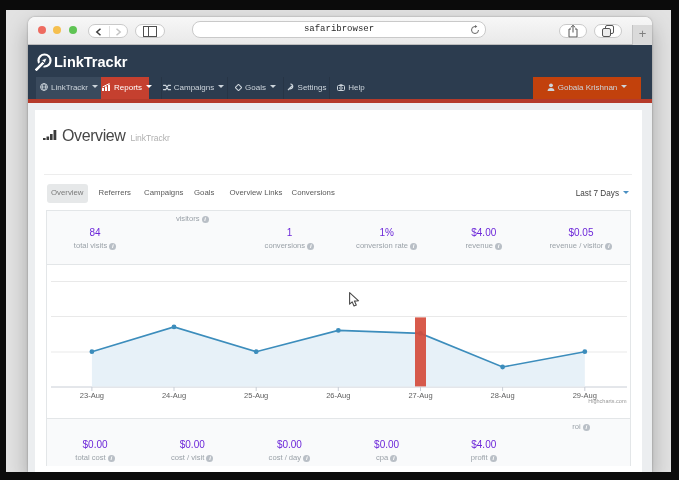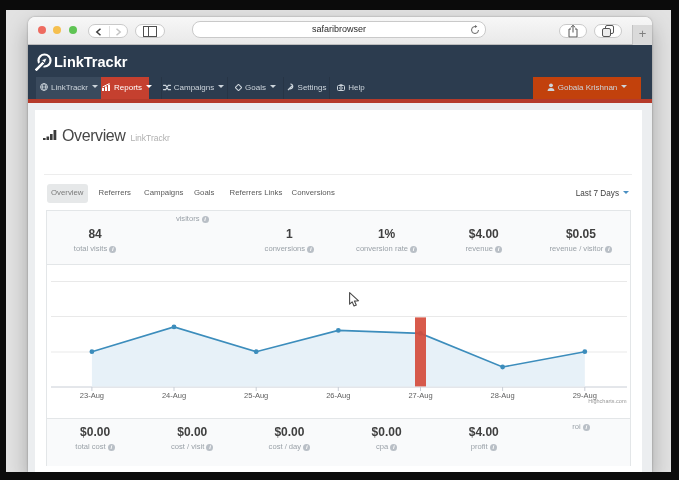--- a/index.html
+++ b/index.html
@@ -9,21 +9,21 @@
   #win { position:absolute; left:22px; top:7px; width:624px; height:455px;
          border-radius:7px 7px 0 0; overflow:hidden; background:#fff;
          box-shadow:0 0 2px rgba(0,0,0,0.35), 0 10px 22px rgba(0,0,0,0.28); }
   
   #titlebar { position:absolute; left:0; top:0; width:624px; height:28px;
               background:linear-gradient(#f7f7f7,#e9e9e9); border-bottom:1px solid #bdbdbd; }
   .tl { position:absolute; top:9px; width:8px; height:8px; border-radius:50%; }
   .tl.r { left:10px; background:#ee6b60; }
   .tl.y { left:25px; background:#f5bf4e; }
   .tl.g { left:40.5px; background:#5fc454; }
-  .tbtn { position:absolute; top:7px; height:14px; background:#fff; border:1px solid #c9c9c9; border-radius:8px; }
+  .tbtn { position:absolute; top:7px; height:14px; background:#fff; border:1px solid #c9c9c9; border-radius:8px;font-family:Liberation Mono, monospace; }
   #navgrp { left:60px; width:40px; }
   #navgrp .sep { position:absolute; left:19.5px; top:1px; width:1px; height:11px; background:#e0e0e0; }
   #sidebtn { left:107px; width:30px; }
   #sidebtn svg { position:absolute; left:7px; top:1px; }
   #urlbar { left:164px; width:294px; top:4px; height:17px; text-align:center;
             font-size:9px; color:#2a2a2a; line-height:15px; }
   #reload { position:absolute; right:5px; top:3px; }
   #sharebtn { left:531px; width:28px; }
   #tabsbtn { left:566px; width:28px; }
   .tico { position:absolute; left:50%; top:50%; transform:translate(-50%,-50%); }
@@ -56,23 +56,23 @@
   .tab { position:absolute; top:74px; height:18.5px; line-height:18.5px; font-size:7.8px; color:#5a5a5a; }
   #tab-active { left:12px; padding:0 4px; background:#e6e8e9; border-radius:3px; color:#7a7a7a; }
   #last7 { position:absolute; right:13px; top:79px; font-size:8.2px; color:#3f3f3f; }
   #last7 .caret { border-top-color:#4a8fc2; }
   
   #panel { position:absolute; left:10.5px; top:100px; width:585px; height:256px; border:1px solid #e3e6e8; background:#fff; }
   .statrow { position:absolute; left:0; width:583px; display:flex; background:#f9fafb; }
   #statrow1 { top:0; height:54px; border-bottom:1px solid #e3e6e8; }
   #statrow2 { top:207px; height:48px; border-top:1px solid #e3e6e8; }
   .stat { flex:1; text-align:center; }
-  .stat .num { font-size:12px; color:#404040; font-weight:bold; }
+  .stat .num { font-size:10px; color:#6d28d9; font-weight:normal; }
   #statrow1 .num { margin-top:15.5px; }
-  #statrow2 .num { margin-top:6px; }
+  #statrow2 .num { margin-top:20px; }
   .stat .lbl { font-size:7.6px; color:#9aa1a8; margin-top:3px; }
   .info { display:inline-block; width:7px; height:7px; border-radius:50%; background:#b9bfc6; color:#fff;
           font-size:6px; line-height:7px; text-align:center; font-style:italic; font-weight:bold; vertical-align:0px; }
   #chartsvg { position:absolute; left:0; top:54px; }
   #hc { position:absolute; right:3px; top:187px; font-size:5.5px; color:#999; }
   
   #cursor { position:absolute; left:348.5px; top:292px; }
 </style>
 </head>
 <body>
@@ -169,21 +169,21 @@
         <rect x="3.5" y="7.5" width="2.6" height="3.5" fill="#3a3a3a"></rect>
         <rect x="7" y="5" width="2.6" height="6" fill="#3a3a3a"></rect>
         <rect x="10.5" y="1" width="2.8" height="10" fill="#3a3a3a"></rect>
       </svg>
       <div id="title">Overview<small>LinkTrackr</small></div>
       <div id="titlesep"></div>
       <div class="tab" id="tab-active">Overview</div>
       <div class="tab" style="left:63.5px;">Referrers</div>
       <div class="tab" style="left:109px;">Campaigns</div>
       <div class="tab" style="left:159px;">Goals</div>
-      <div class="tab" style="left:194.5px;">Referrers Links</div>
+      <div class="tab" style="left:194.5px;">Overview Links</div>
       <div class="tab" style="left:256.5px;">Conversions</div>
       <div id="last7">Last 7 Days<span class="caret"></span></div>
       <div id="panel">
         <div class="statrow" id="statrow1">
           <div class="stat">
                 <div class="num">84</div>
                 <div class="lbl">total visits <span class="info">i</span></div>
               </div>
           <div class="stat">
                 <div class="lbl">visitors <span class="info">i</span></div>

